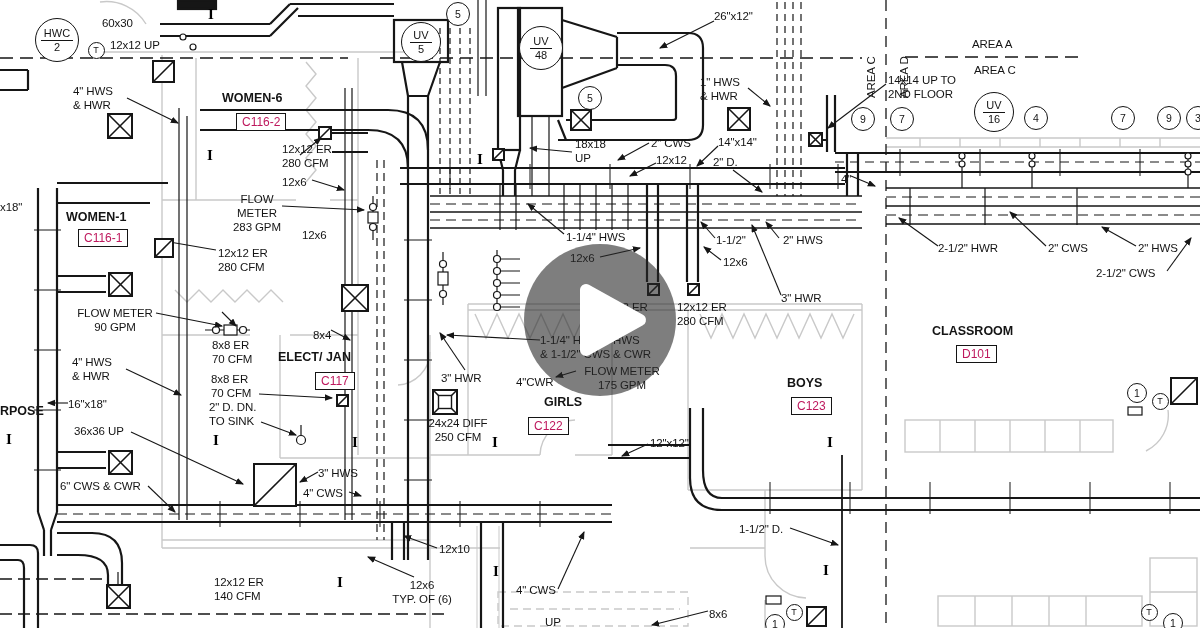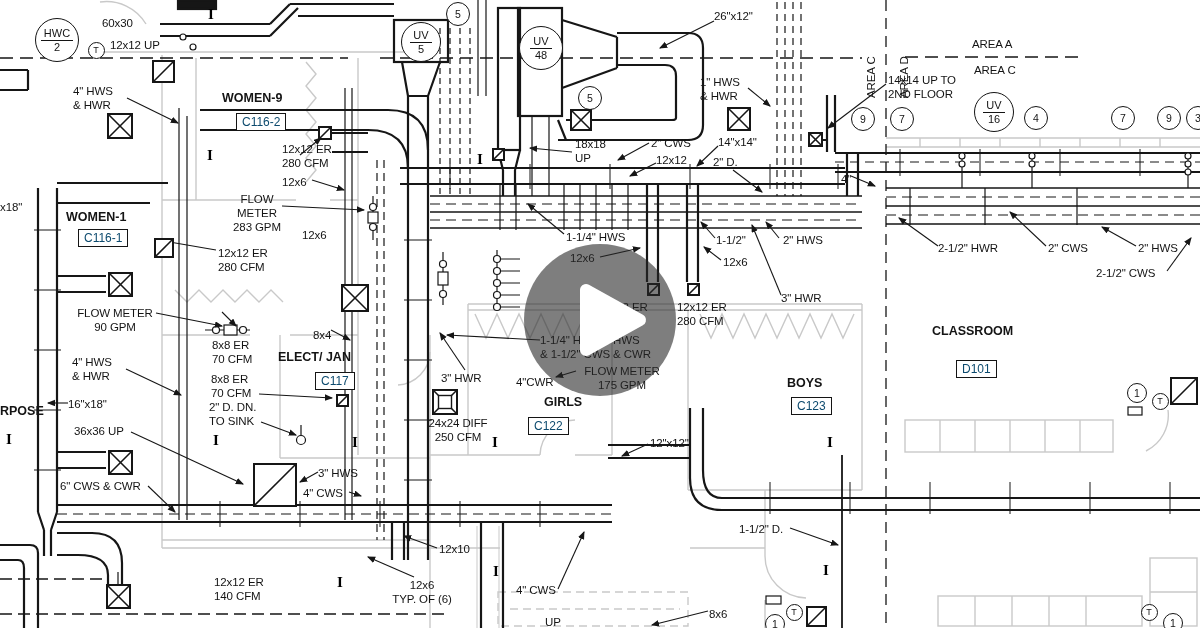--- a/index.html
+++ b/index.html
@@ -5,21 +5,21 @@
   html,body{margin:0;padding:0;background:#fff;}
   #canvas{position:relative;width:1200px;height:628px;background:#ffffff;overflow:hidden;
           font-family:"Liberation Sans",sans-serif;}
   #linework{position:absolute;left:0;top:0;}
   .lbl{position:absolute;font:11.5px/1.22 "Liberation Sans",sans-serif;color:#141414;
        white-space:pre-line;letter-spacing:-0.1px;z-index:3;}
   .lbl.b{font-weight:bold;font-size:12.5px;letter-spacing:0;}
   .lbl.c{text-align:center;}
   .lbl.v{transform:rotate(-90deg);transform-origin:0 0;white-space:nowrap;}
   .tagbox{position:absolute;border:1.6px solid #141414;background:#fff;
-          font:12px "Liberation Sans",sans-serif;color:#0c4a6e;padding:1px 5px;z-index:3;}
+          font:12px "Liberation Sans",sans-serif;color:#be185d;padding:1px 5px;z-index:3;}
   .ctag{position:absolute;border:1.5px solid #141414;border-radius:50%;background:#fff;
         display:flex;align-items:center;justify-content:center;
         font:10.5px "Liberation Sans",sans-serif;color:#141414;z-index:3;}
   .ttag{position:absolute;border:1.3px solid #141414;border-radius:50%;background:#fff;
         display:flex;align-items:center;justify-content:center;
         font:9px "Liberation Sans",sans-serif;color:#141414;z-index:3;}
   .etag{position:absolute;border:1.8px solid #141414;border-radius:50%;background:#fff;
         display:flex;flex-direction:column;align-items:center;justify-content:center;
         font:11px "Liberation Sans",sans-serif;color:#141414;z-index:3;}
   .etag .l1{border-bottom:1.4px solid #141414;padding:0 3px;line-height:1.15;}
@@ -208,21 +208,21 @@
     <path d="M349 492 L361 496"></path>
         <path d="M300 155 L321 138"></path>
   </g>
 </svg>
 
 <div id="labels-layer">
       <div class="lbl" style="left: 102px; top: 16px;">60x30</div>
       <div class="lbl" style="left: 110px; top: 38px;">12x12  UP</div>
       <div class="lbl" style="left: 73px; top: 84px;">4" HWS
 &amp; HWR</div>
-      <div class="lbl b" style="left: 222px; top: 91px;">WOMEN-9</div>
+      <div class="lbl b" style="left: 222px; top: 91px;">WOMEN-6</div>
       <div class="lbl" style="left: 282px; top: 142px;">12x12 ER
 280 CFM</div>
       <div class="lbl" style="left: 282px; top: 175px;">12x6</div>
       <div class="lbl c" style="left: 226px; top: 192px; width: 62px;">FLOW
 METER
 283 GPM</div>
       <div class="lbl" style="left: 302px; top: 228px;">12x6</div>
       <div class="lbl b" style="left: 66px; top: 210px;">WOMEN-1</div>
       <div class="lbl" style="left: 218px; top: 246px;">12x12 ER
 280 CFM</div>
@@ -296,21 +296,21 @@
       <div class="lbl" style="left: 1138px; top: 241px;">2" HWS</div>
       <div class="lbl" style="left: 1096px; top: 266px;">2-1/2" CWS</div>
       <div class="lbl b" style="left: 932px; top: 324px;">CLASSROOM</div>
     </div>
 <div id="tags-layer">
       <div class="tagbox" style="left: 236px; top: 113px;">C116-2</div>
       <div class="tagbox" style="left: 78px; top: 229px;">C116-1</div>
       <div class="tagbox" style="left: 315px; top: 372px;">C117</div>
       <div class="tagbox" style="left: 528px; top: 417px;">C122</div>
       <div class="tagbox" style="left: 791px; top: 397px;">C123</div>
-      <div class="tagbox" style="left: 956px; top: 360px; text-align: center;">D101</div>
+      <div class="tagbox" style="left: 956px; top: 345px; text-align: center;">D101</div>
       <div class="ctag" style="left: 446px; top: 2px; width: 22px; height: 22px;">5</div>
       <div class="ctag" style="left: 578px; top: 86px; width: 22px; height: 22px;">5</div>
       <div class="ctag" style="left: 851px; top: 107px; width: 22px; height: 22px;">9</div>
       <div class="ctag" style="left: 890px; top: 107px; width: 22px; height: 22px;">7</div>
       <div class="ctag" style="left: 1024px; top: 106px; width: 22px; height: 22px;">4</div>
       <div class="ctag" style="left: 1111px; top: 106px; width: 22px; height: 22px;">7</div>
       <div class="ctag" style="left: 1157px; top: 106px; width: 22px; height: 22px;">9</div>
       <div class="ctag" style="left: 1186px; top: 106px; width: 22px; height: 22px;">3</div>
       <div class="ctag" style="left: 1127px; top: 383px; width: 18px; height: 18px;">1</div>
       <div class="ctag" style="left: 765px; top: 614px; width: 18px; height: 18px;">1</div>

